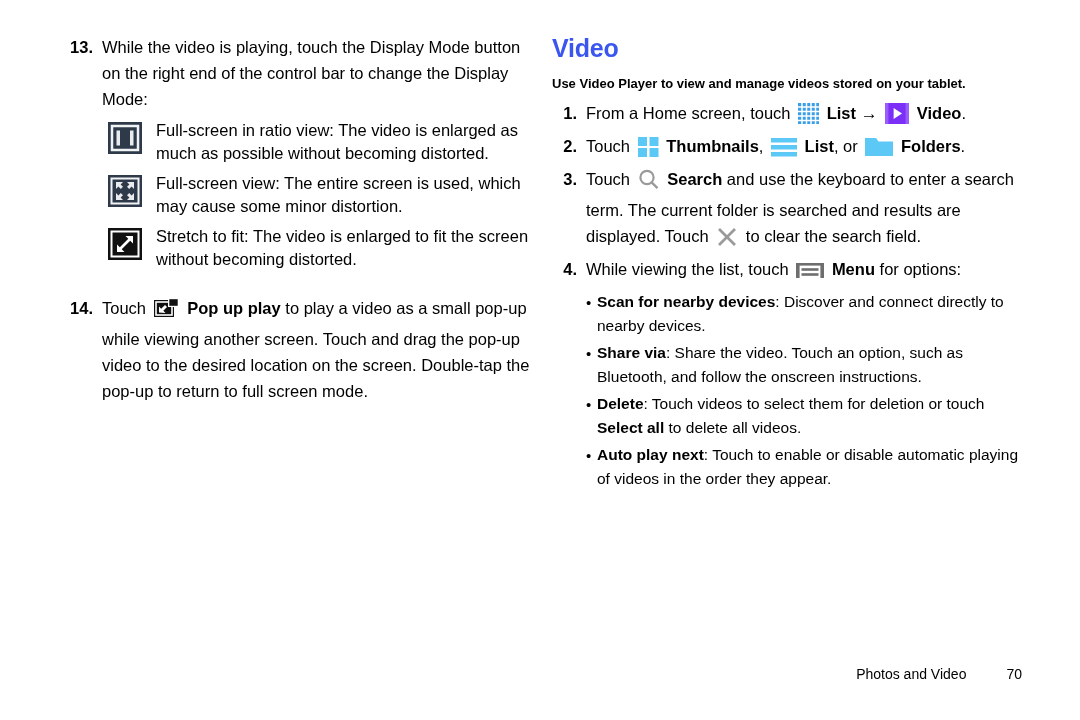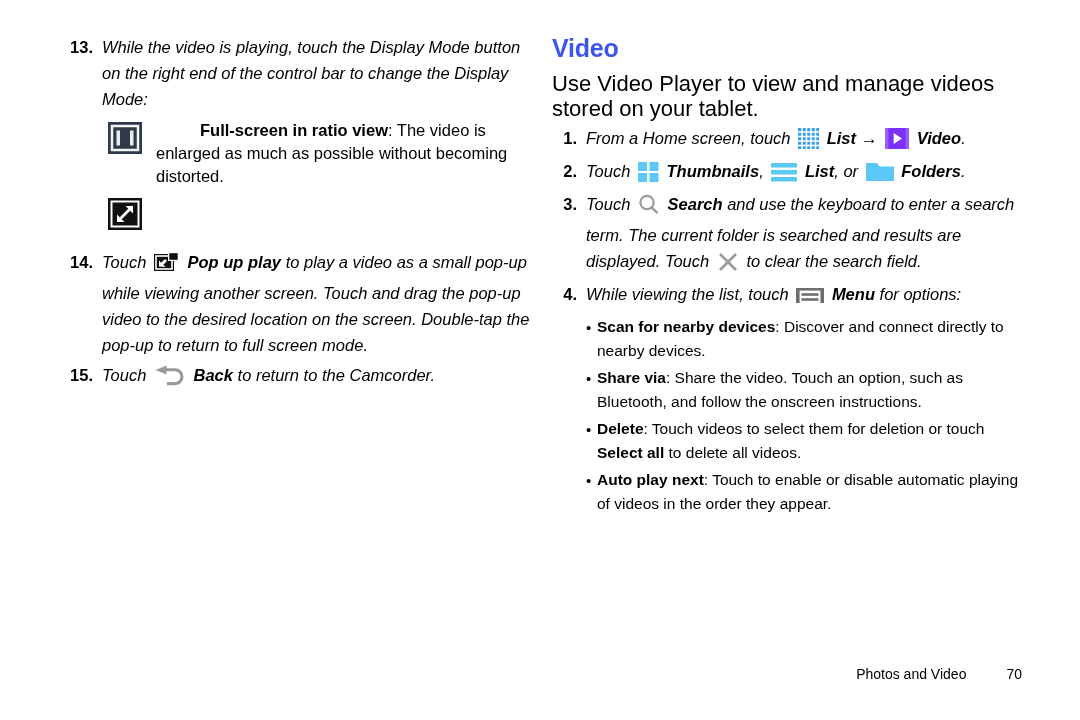--- a/index.html
+++ b/index.html
@@ -45,21 +45,20 @@
     width: 34px;
     flex: 0 0 34px;
     text-align: right;
     padding-right: 9px;
     box-sizing: border-box;
   }
   .num-body {
     font-size: 16.5px;
     line-height: 26px;
     flex: 1;
-    font-style: italic;
   }
   .num-body b { font-weight: bold; }
 
   
   .mode-row {
     display: flex;
     align-items: flex-start;
     margin: 7px 0 0 40px;
   }
   .mode-icon {
@@ -67,35 +66,36 @@
     width: 34px;
     height: 34px;
     margin-right: 14px;
     margin-top: 2px;
   }
   .mode-text {
     font-size: 16.5px;
     line-height: 23px;
     flex: 1;
   }
-  .mode-text b { font-weight: bold; margin-left: 44px; }
+  .mode-text b { font-weight: normal; }
 
   
   .section-title {
     color: #3b56ee;
     font-size: 25px;
     font-weight: bold;
     letter-spacing: -0.2px;
     margin: 0 0 9px 0;
     line-height: 28px;
   }
   .intro {
-    font-size: 22px;
+    font-size: 13px;
     line-height: 25px;
     margin: 0 0 4px 0;
+    font-weight: bold;
   }
   .bullet-item {
     display: flex;
     align-items: flex-start;
     margin-left: 34px;
     margin-top: 3px;
   }
   .bullet-dot {
     flex: 0 0 11px;
     font-size: 15px;
@@ -148,66 +148,72 @@
           <rect x="4" y="5" width="26" height="24" fill="none" stroke="#f2f3f5" stroke-width="2.5"></rect>
           <rect x="8.5" y="9.5" width="3.5" height="15" fill="#e9ebee"></rect>
           <rect x="22" y="9.5" width="3.5" height="15" fill="#e9ebee"></rect>
         </svg>
       </div>
       <div class="mode-text">
         <b>Full-screen in ratio view</b><span>: The video is enlarged as much as possible without becoming distorted.</span>
       </div>
     </div>
 
+    <div class="mode-row">
+      <div class="mode-icon">
+        <svg width="34" height="34" viewBox="0 0 34 34">
+          <rect x="0" y="1" width="34" height="32" fill="#2e3a4a"></rect>
+          <rect x="3.5" y="4.5" width="27" height="25" fill="none" stroke="#f2f3f5" stroke-width="2"></rect>
+          <g fill="#e9ebee">
+            <path d="M8 8 L15 8 L12.6 10.4 L15 12.8 L12.8 15 L10.4 12.6 L8 15 Z"></path>
+            <path d="M26 8 L26 15 L23.6 12.6 L21.2 15 L19 12.8 L21.4 10.4 L19 8 Z"></path>
+            <path d="M8 26 L8 19 L10.4 21.4 L12.8 19 L15 21.2 L12.6 23.6 L15 26 Z"></path>
+            <path d="M26 26 L19 26 L21.4 23.6 L19 21.2 L21.2 19 L23.6 21.4 L26 19 Z"></path>
+          </g>
+        </svg>
+      </div>
+      <div class="mode-text">
+        <b>Full-screen view</b><span>: The entire screen is used, which may cause some minor distortion.</span>
+      </div>
+    </div>
 
 
     <div class="mode-row">
       <div class="mode-icon">
         <svg width="34" height="34" viewBox="0 0 34 34">
           <rect x="0" y="1" width="34" height="32" fill="#111111"></rect>
           <rect x="3.5" y="4.5" width="27" height="25" fill="none" stroke="#ffffff" stroke-width="2"></rect>
           <g fill="#ffffff">
             <path d="M9 25 L9 17.5 L11.8 20.3 L20.3 11.8 L17.5 9 L25 9 L25 16.5 L22.2 13.7 L13.7 22.2 L16.5 25 Z"></path>
           </g>
         </svg>
       </div>
-    </div>
-
-    <div class="num-item" style="margin-top:18px">
+      <div class="mode-text">
+        <b>Stretch to fit</b><span>: The video is enlarged to fit the screen without becoming distorted.</span>
+      </div>
+    </div>
+
+    <div class="num-item" style="margin-top:24px">
       <div class="num-marker">14.</div>
       <div class="num-body">
         <span>Touch</span>
         <span class="ii">
           <svg width="26" height="21" viewBox="0 0 26 21">
             <rect x="0" y="2" width="20" height="17" fill="#111111"></rect>
             <rect x="2" y="4" width="16" height="13" fill="none" stroke="#ffffff" stroke-width="1.6"></rect>
             <path d="M5 14.5 L5 8.5 L7.2 10.7 L11 7 L13 9 L9.3 12.8 L11.5 15 Z" fill="#ffffff"></path>
             <rect x="14" y="0" width="11" height="9" fill="#ffffff"></rect>
             <rect x="15.3" y="1.2" width="8.4" height="6.6" fill="#111111"></rect>
           </svg>
         </span>
         <b>Pop up play</b>
         <span>to play a video as a small pop-up while viewing another screen. Touch and drag the pop-up video to the desired location on the screen. Double-tap the pop-up to return to full screen mode.</span>
       </div>
     </div>
 
-    <div class="num-item" style="margin-top:4px">
-      <div class="num-marker">15.</div>
-      <div class="num-body">
-        <span>Touch</span>
-        <span class="ii" style="vertical-align:-6px">
-          <svg width="32" height="22" viewBox="0 0 32 22">
-            <path d="M12 2 L12 6.2 L21 6.2 A5.4 5.4 0 0 1 21 17 L13 17 L13 20.2 L21 20.2 A8.4 8.4 0 0 0 21 3.2 L12 3.2 Z" fill="#9a9a9a"></path>
-            <path d="M12.5 0.6 L12.5 9.6 L1.5 5.1 Z" fill="#9a9a9a"></path>
-          </svg>
-        </span>
-        <b>Back</b>
-        <span>to return to the Camcorder.</span>
-      </div>
-    </div>
 
   </div>
 
   <div class="col-right">
 
     <h1 class="section-title">Video</h1>
 
     <p class="intro">Use Video Player to view and manage videos stored on your tablet.</p>
 
     <div class="num-item">

